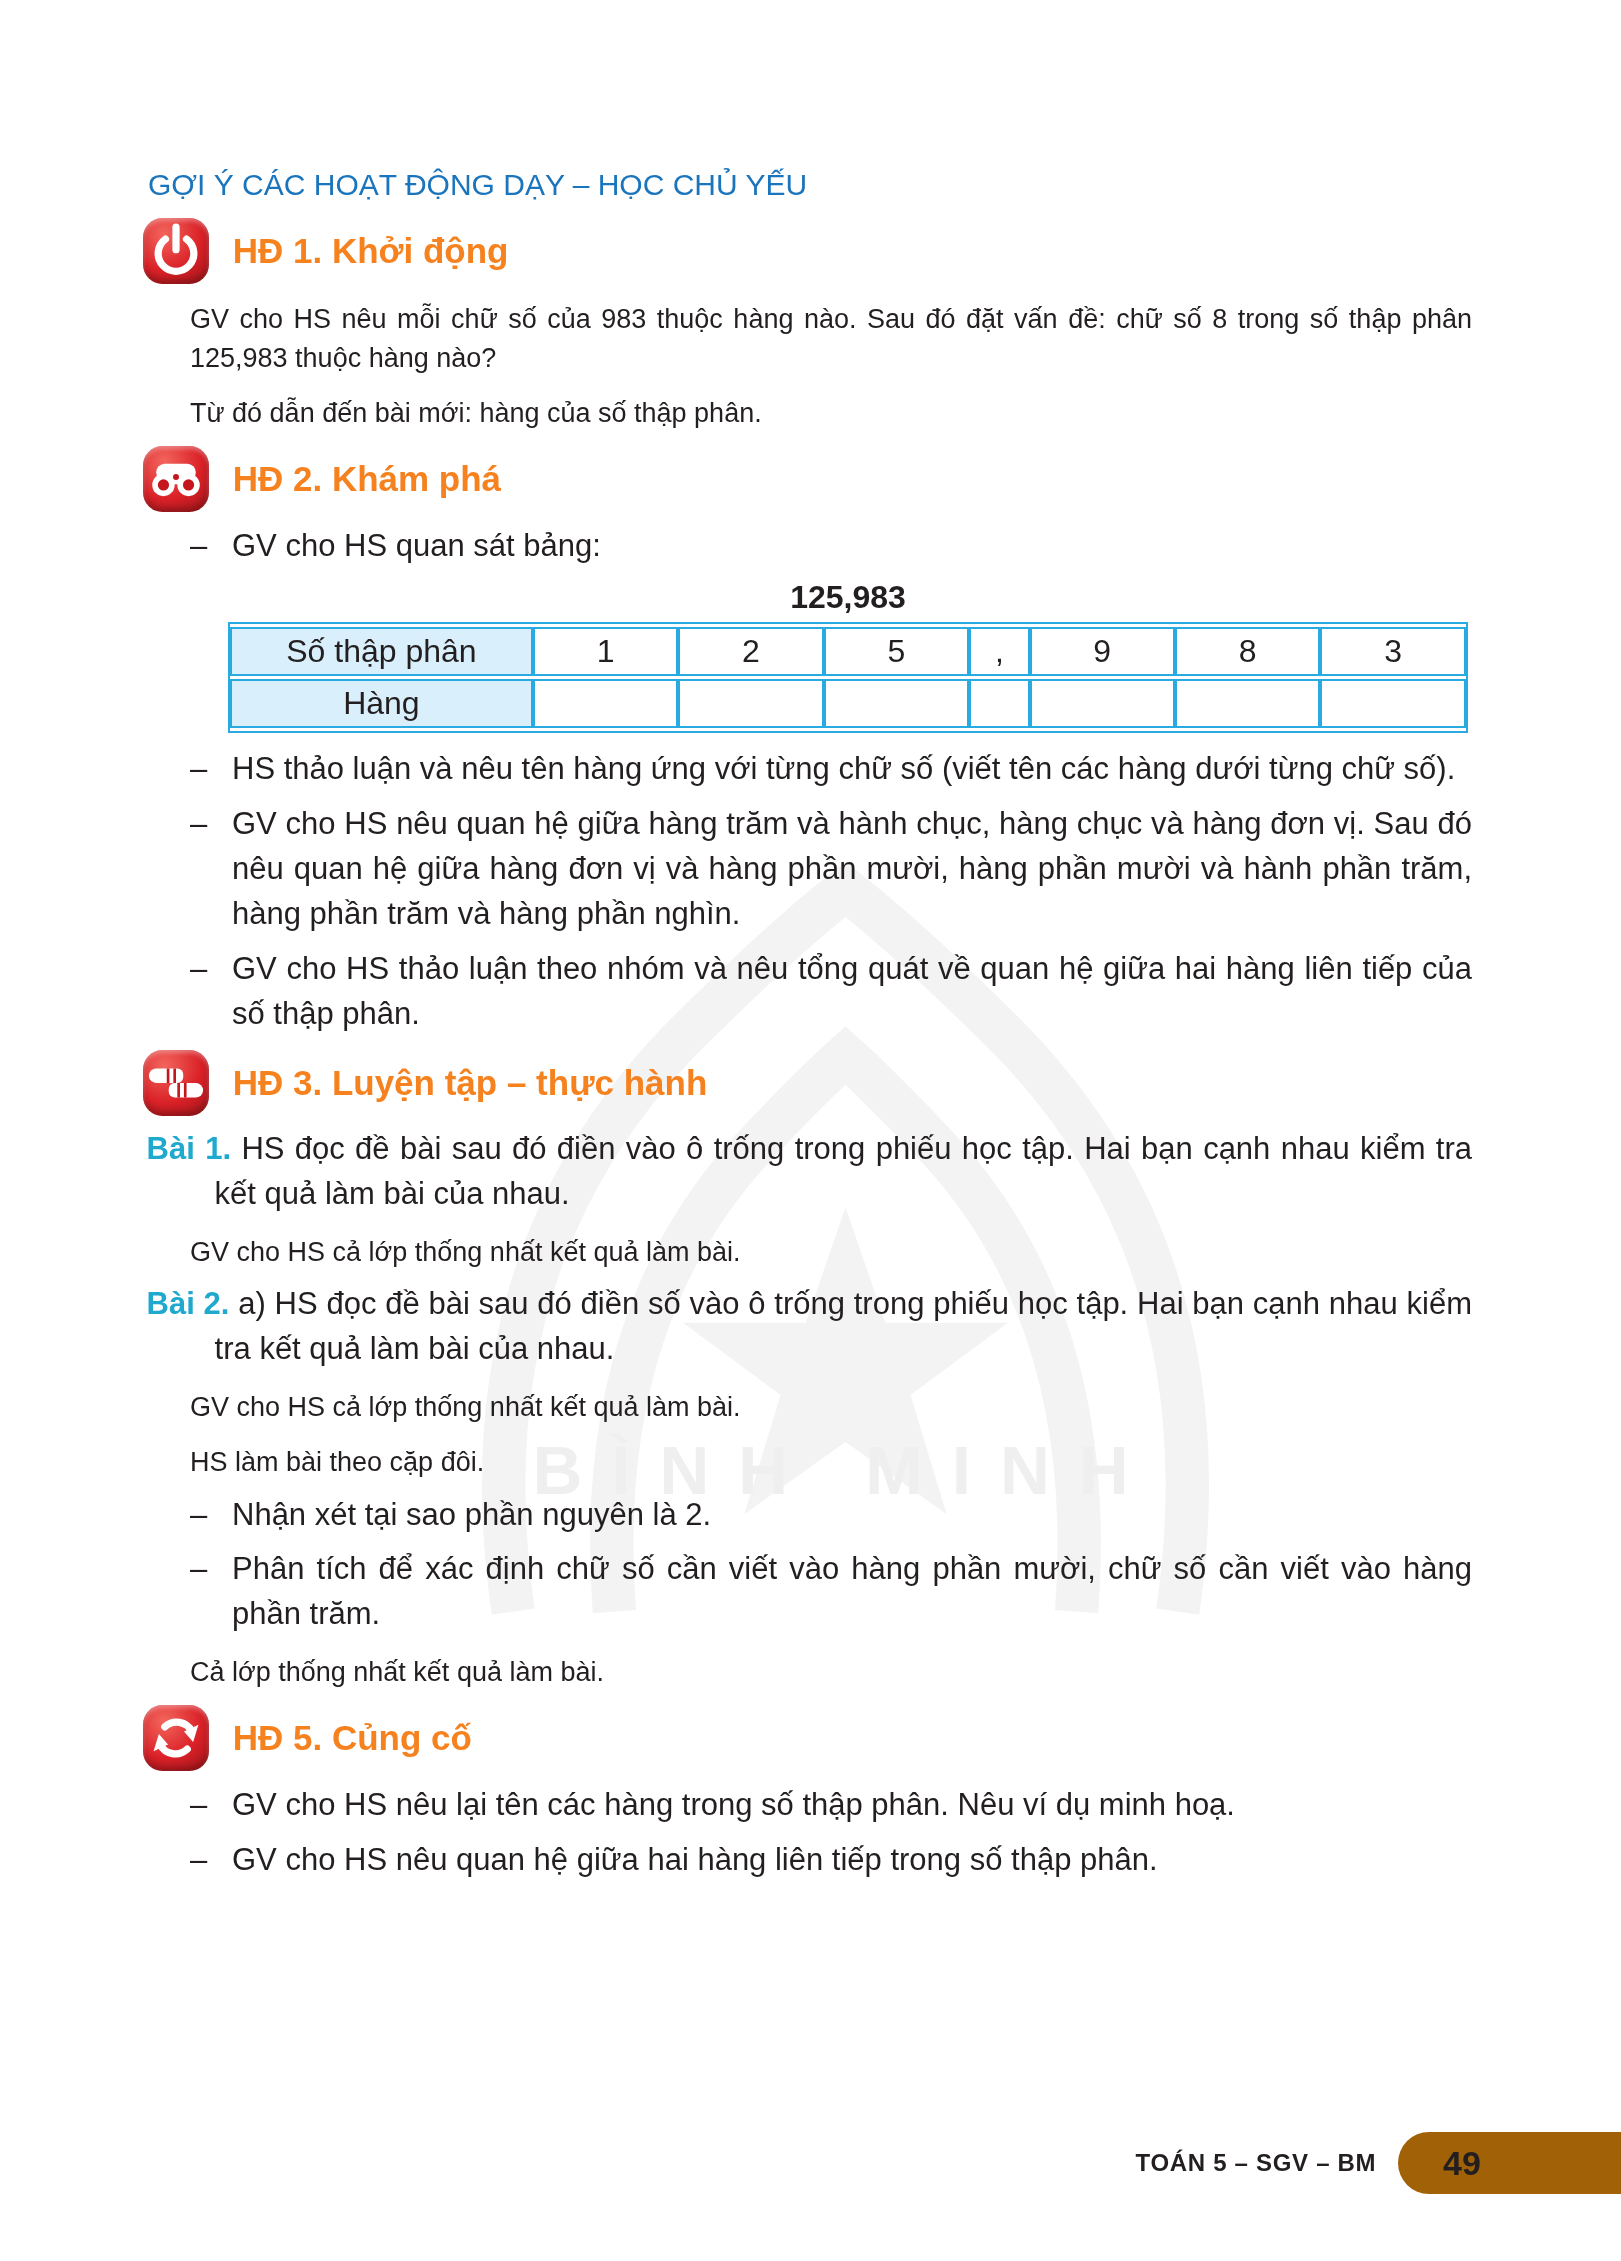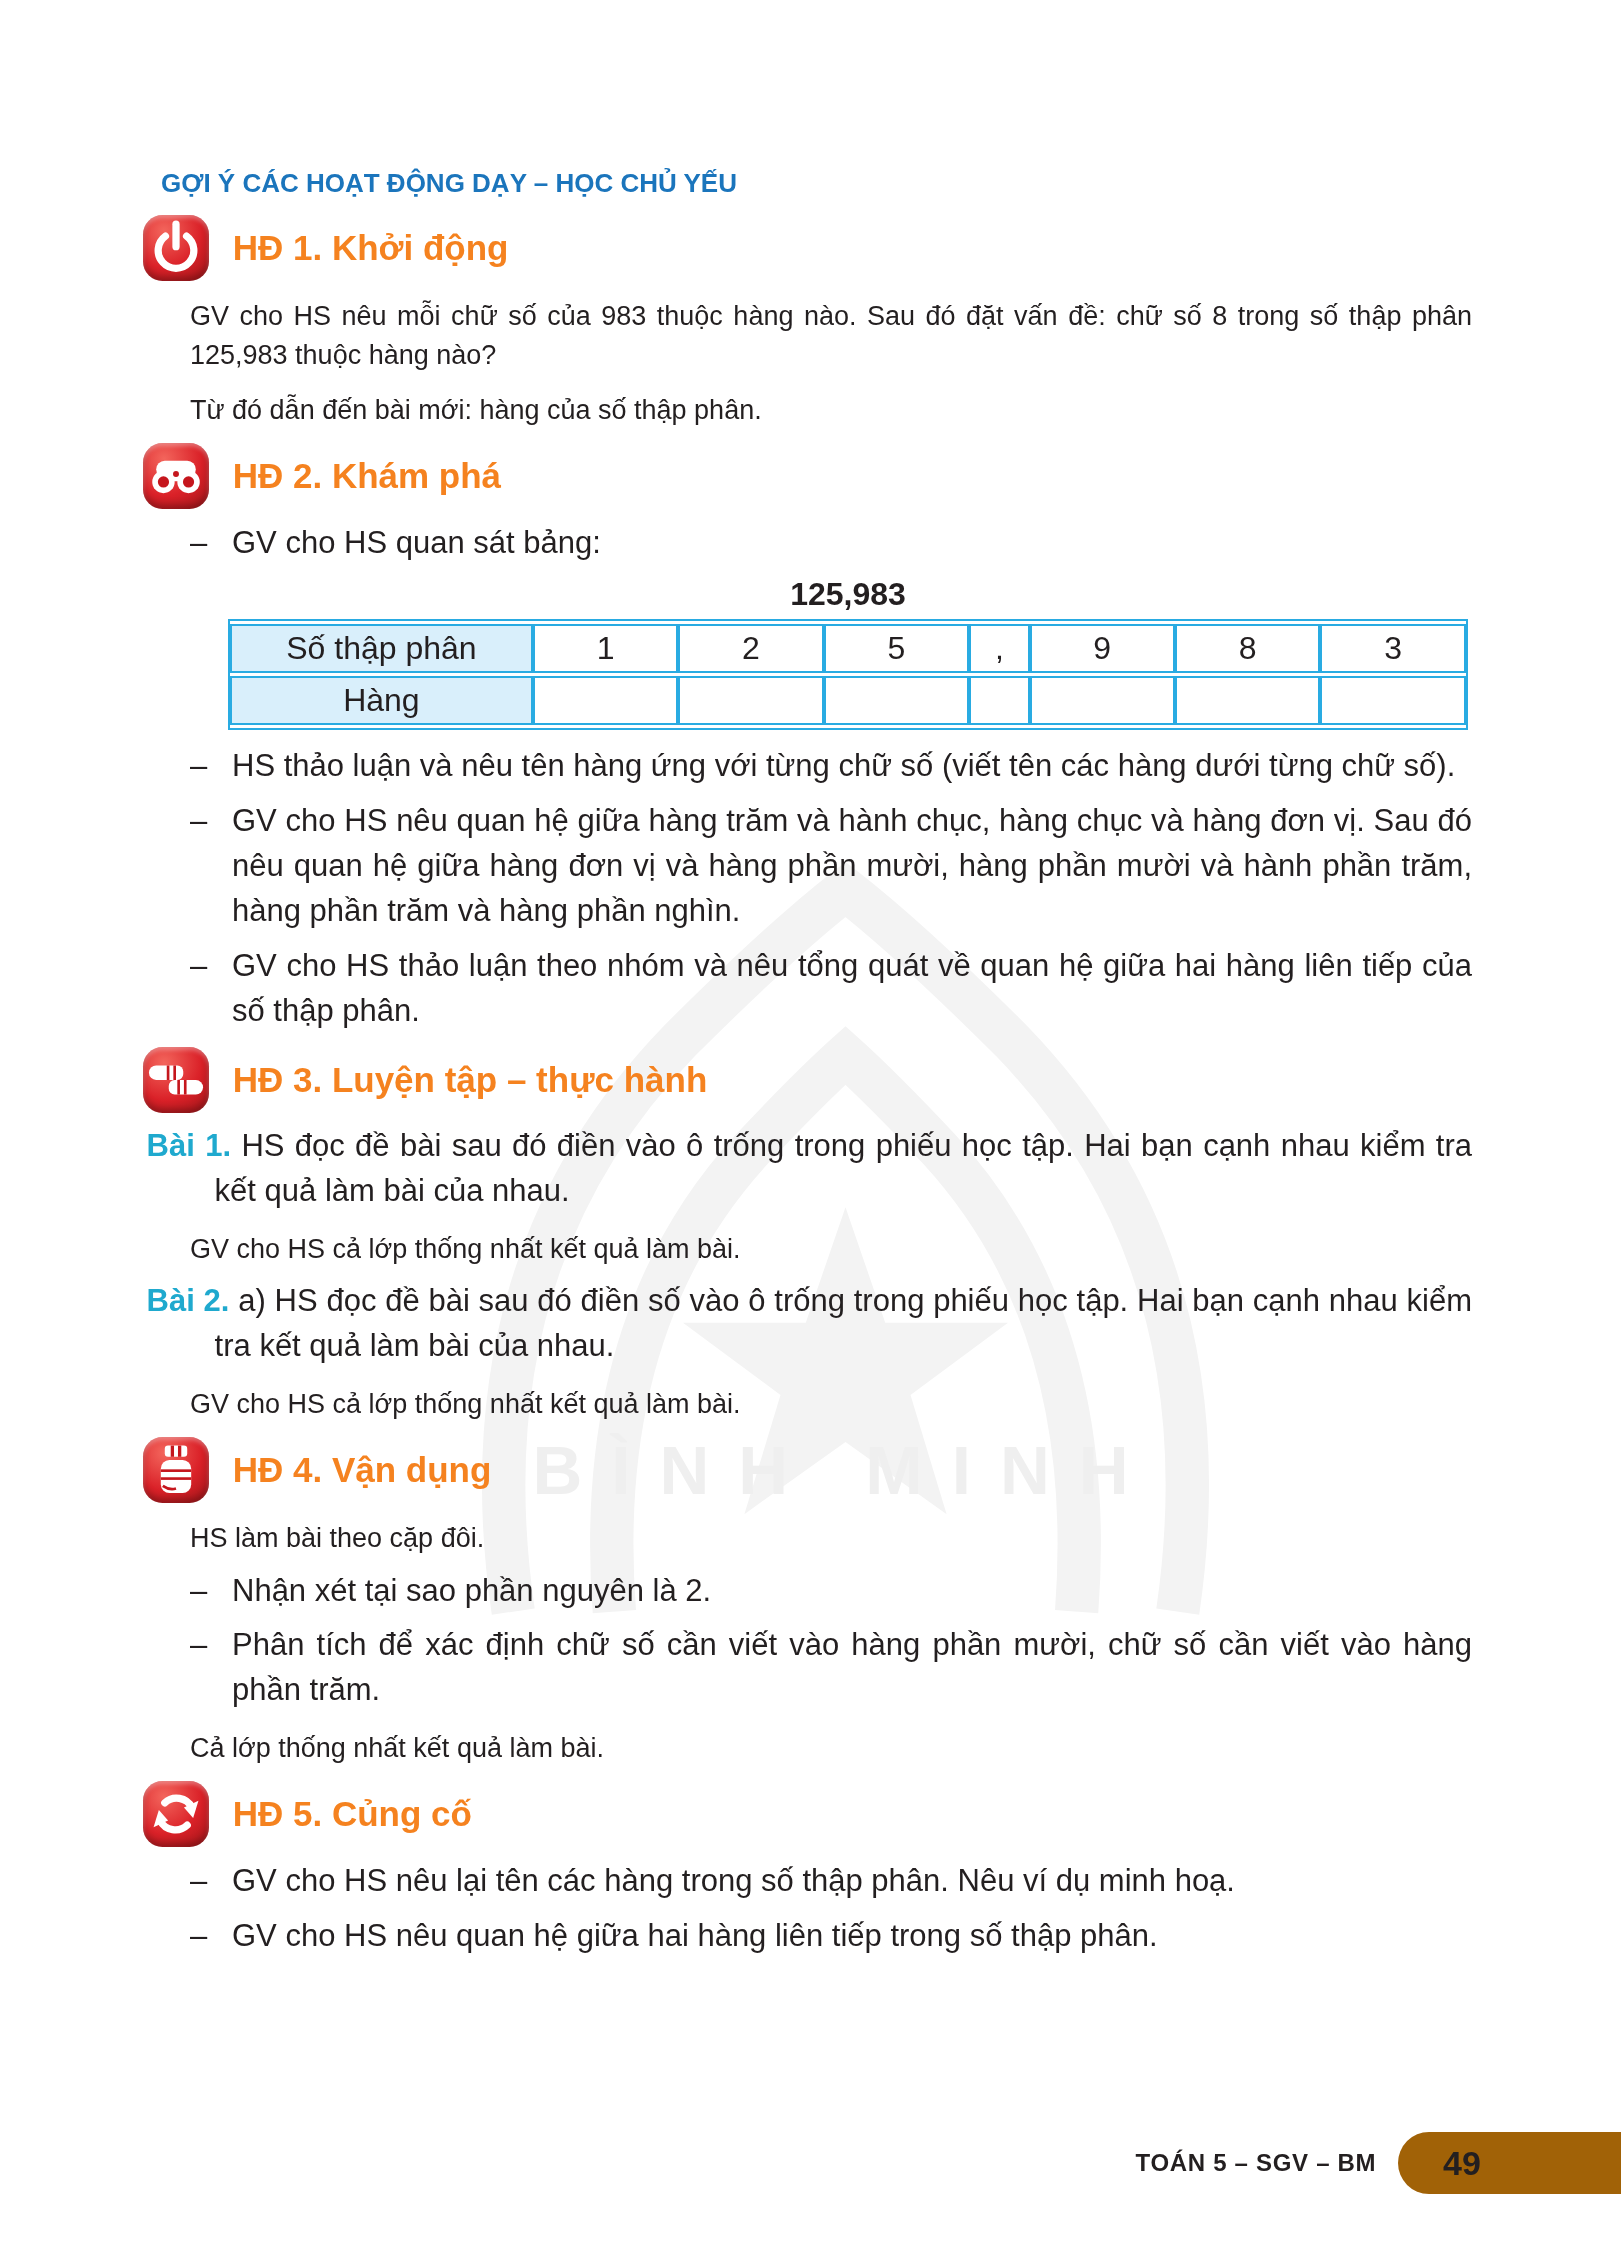--- a/index.html
+++ b/index.html
@@ -13,21 +13,21 @@
     box-sizing:border-box;
     padding:168px 149px 0 147px;
   }
   .content { position:relative; z-index:2; }
 
   
   .watermark { position:absolute; z-index:1; left:321px; top:759px; width:1048px; text-align:center; }
   .watermark svg { display:block; margin:0 auto; }
   .wm-text { font-size:69px; font-weight:bold; letter-spacing:29px; color:#efefef; margin-top:-376px; }
 
-  h1.main-heading { font-size:26px; font-weight:bold; color:#1b75bc; margin:0 0 16px 14px; }
+  h1.main-heading { font-size:30px; font-weight:normal; color:#1b75bc; margin:0 0 16px 1px; }
 
   .hd-row { display:flex; align-items:center; gap:24px; margin:13px 0 11.6px -4.3px; }
   .hd-icon {
     width:66px; height:66px; flex:0 0 66px;
     border-radius:19.5px;
     background:radial-gradient(circle at 32% 24%, #f3655c 0%, #da2128 55%, #9e1418 100%);
     box-shadow:inset 0 -4.3px 7.2px rgba(0,0,0,.25), inset 0 2.9px 4.3px rgba(255,255,255,.35);
   }
   .hd-icon svg { width:100%; height:100%; display:block; }
   .hd-title { font-size:35px; font-weight:bold; color:#f5821f; margin:0; }
@@ -198,34 +198,20 @@
 
     <p class="bai"><span class="bai-label">Bài 1.</span> <span>HS đọc đề bài sau đó điền vào ô trống trong phiếu học tập. Hai bạn cạnh nhau kiểm tra kết quả làm bài của nhau.</span></p>
     <div class="body-block">
       <p class="para single note">GV cho HS cả lớp thống nhất kết quả làm bài.</p>
     </div>
     <p class="bai"><span class="bai-label">Bài 2.</span> <span>a) HS đọc đề bài sau đó điền số vào ô trống trong phiếu học tập. Hai bạn cạnh nhau kiểm tra kết quả làm bài của nhau.</span></p>
     <div class="body-block">
       <p class="para single note">GV cho HS cả lớp thống nhất kết quả làm bài.</p>
     </div>
 
-    <div class="hd-row">
-      <div class="hd-icon">
-        <svg viewBox="0 0 100 100">
-          <rect x="33" y="13" width="34" height="17" rx="5" fill="#ffffff"></rect>
-          <rect x="42" y="13" width="5" height="17" fill="#c5161d"></rect>
-          <rect x="53" y="13" width="5" height="17" fill="#c5161d"></rect>
-          <rect x="27" y="35" width="46" height="50" rx="13" fill="#ffffff"></rect>
-          <rect x="27" y="49" width="46" height="4" fill="#c5161d"></rect>
-          <rect x="27" y="61" width="46" height="4" fill="#c5161d"></rect>
-          <path d="M30 74 q10 7 20 4" stroke="#c5161d" stroke-width="4" fill="none"></path>
-        </svg>
-      </div>
-      <h2 class="hd-title">HĐ 4. Vận dụng</h2>
-    </div>
 
     <div class="body-block">
       <p class="para single">HS làm bài theo cặp đôi.</p>
       <div class="dash-item">
         <span class="dash">–</span>
         <p class="txt single">Nhận xét tại sao phần nguyên là 2.</p>
       </div>
       <div class="dash-item">
         <span class="dash">–</span>
         <p class="txt">Phân tích để xác định chữ số cần viết vào hàng phần mười, chữ số cần viết vào hàng phần trăm.</p>

